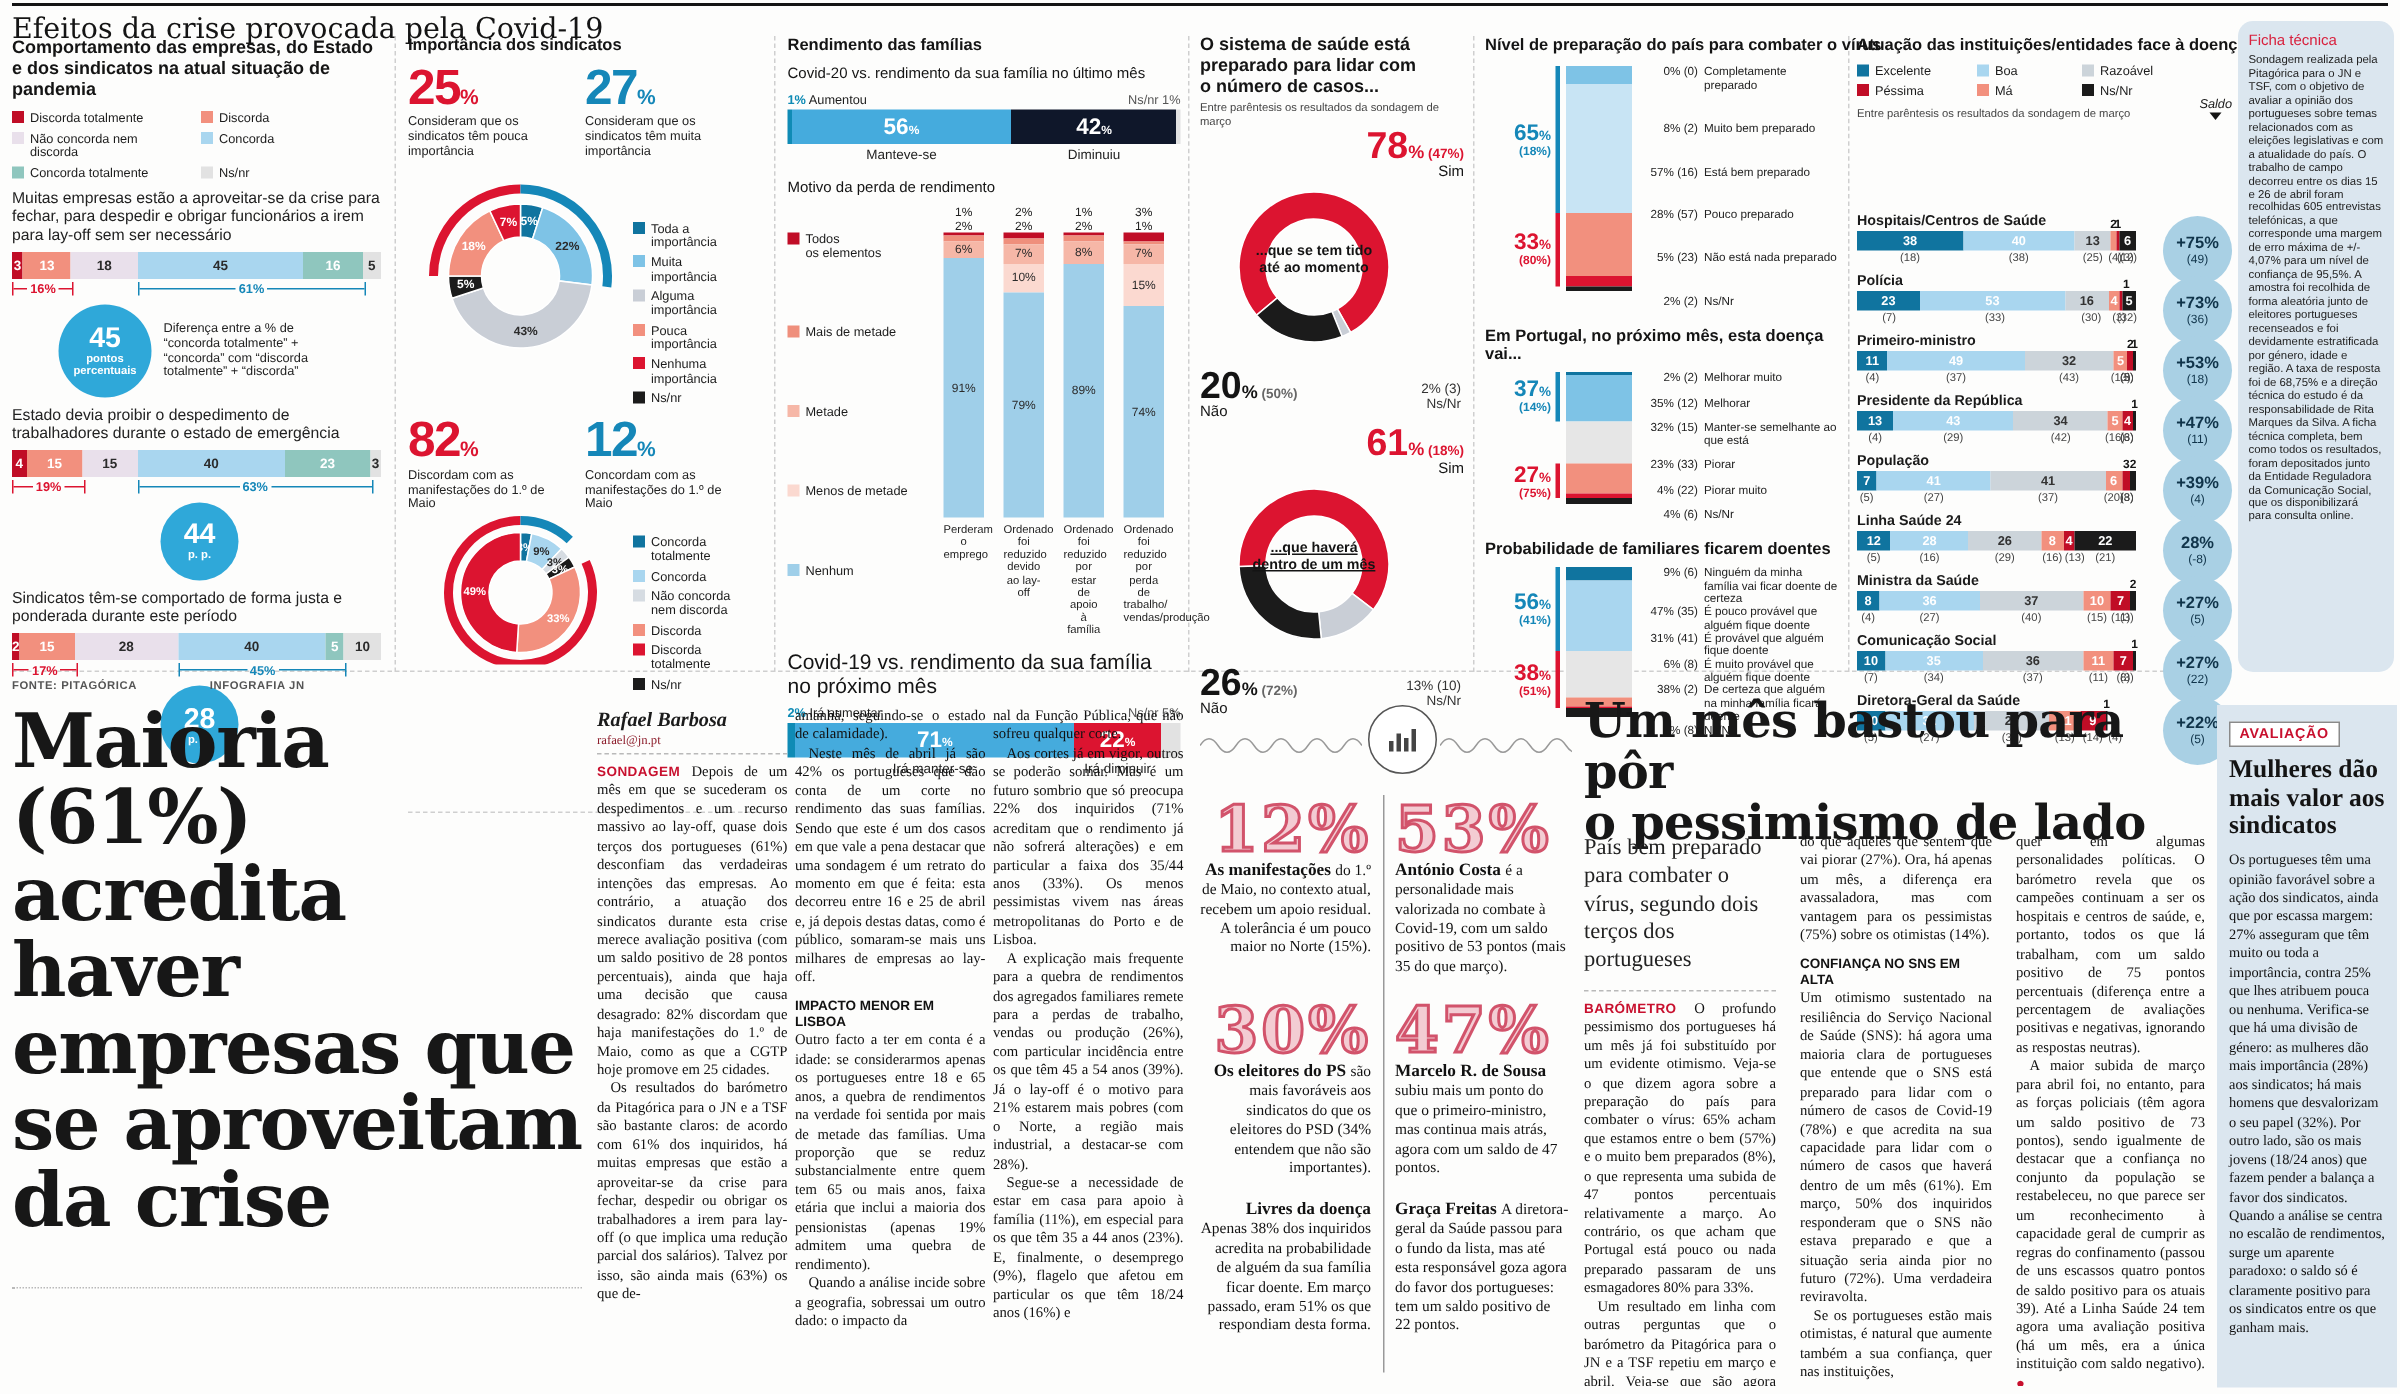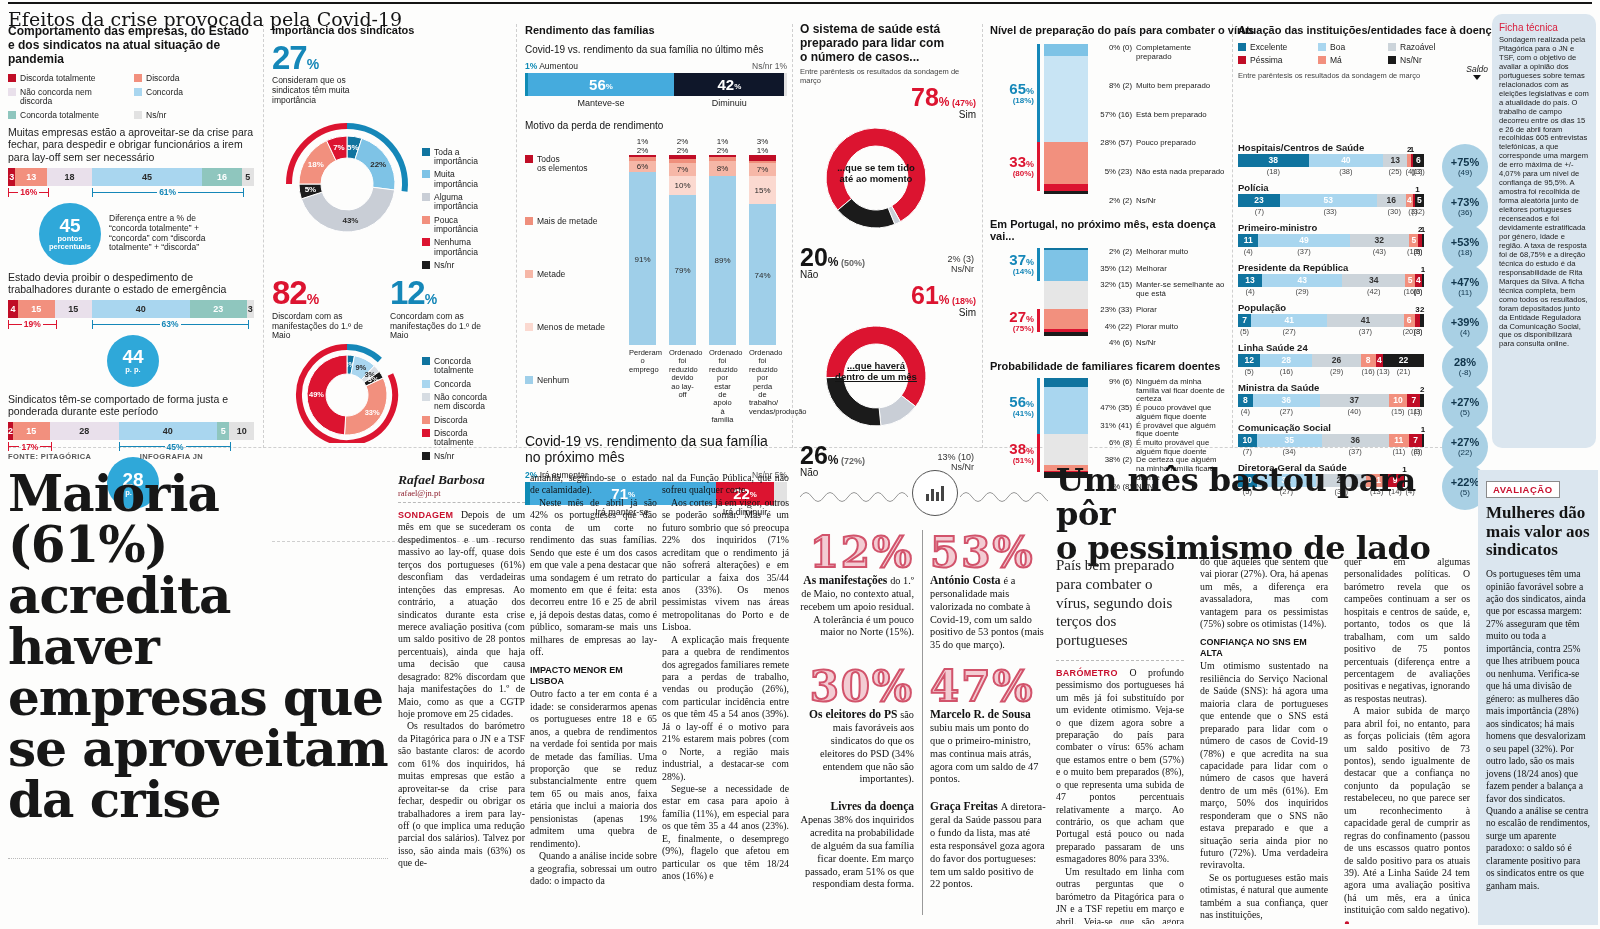--- a/index.html
+++ b/index.html
@@ -276,20 +276,24 @@
         </div>
       </div>
     </div>
 </div>
 
 <div class="abs" style="left:272px;top:24px;width:236px">
   <div class="subt">Importância dos sindicatos</div>
   <div id="s2d1">
       <div class="s2nums" style="margin-top: 6px;">
         <div>
+          <div class="s2big" style="color: rgb(220, 20, 48);"><span>25</span><span class="pct">%</span></div>
+          <div class="s2cap">Consideram que os sindicatos têm pouca importância</div>
+        </div>
+        <div>
           <div class="s2big" style="color: rgb(21, 135, 184);"><span>27</span><span class="pct">%</span></div>
           <div class="s2cap">Consideram que os sindicatos têm muita importância</div>
         </div>
       </div>
       <div class="s2row">
         <div><svg width="150" height="146">
             <path d="M75 28 A48 48 0 0 1 89.83281572999748 30.349287217832632 L83.03444185374863 51.272530576326005 A26 26 0 0 0 75 50 Z" fill="#10749f" stroke="#fff" stroke-width="1"></path>
             <text x="80.78807520648854" y="41.955531397979904" text-anchor="middle" font-size="8" font-weight="bold" fill="#fff">5%</text>
             <path d="M89.83281572999748 30.349287217832632 A48 48 0 0 1 122.62150566309494 82.0159952110866 L100.79498223417642 79.25866407267192 A26 26 0 0 0 83.03444185374863 51.272530576326005 Z" fill="#7ec3e6" stroke="#fff" stroke-width="1"></path>
             <text x="106.24013324357456" y="58.67440858577713" text-anchor="middle" font-size="8" font-weight="bold" fill="#2b2b2b">22%</text>
@@ -386,21 +390,21 @@
             <span class="lgsw" style="background: rgb(27, 27, 27);"></span>
             <span style="white-space: pre-line;">Ns/nr</span>
           </div>
         </div>
       </div>
     </div>
 </div>
 
 <div class="abs" style="left:525px;top:24px;width:262px">
   <div class="subt">Rendimento das famílias</div>
-  <div class="note" style="font-size:10px;color:#141414;margin-top:8px">Covid-19 vs. rendimento da sua família no último mês</div>
+  <div class="note" style="font-size:10px;color:#141414;margin-top:8px">Covid-20 vs. rendimento da sua família no último mês</div>
   <div id="s3bar1" class="b100" style="margin-top:6px">
       <div class="b100ann">
         <span><span style="color: rgb(15, 139, 181); font-weight: bold;">1%</span><span> Aumentou</span></span>
         <span style="color: rgb(85, 85, 85);">Ns/nr 1%</span>
       </div>
       <div class="b100bar">
         <div class="b100seg" style="width: 1%; background: rgb(15, 139, 181);"></div>
         <div class="b100seg" style="width: 56%; background: rgb(69, 171, 221);">
           <span class="bg">56</span>
           <span class="sm">%</span>

